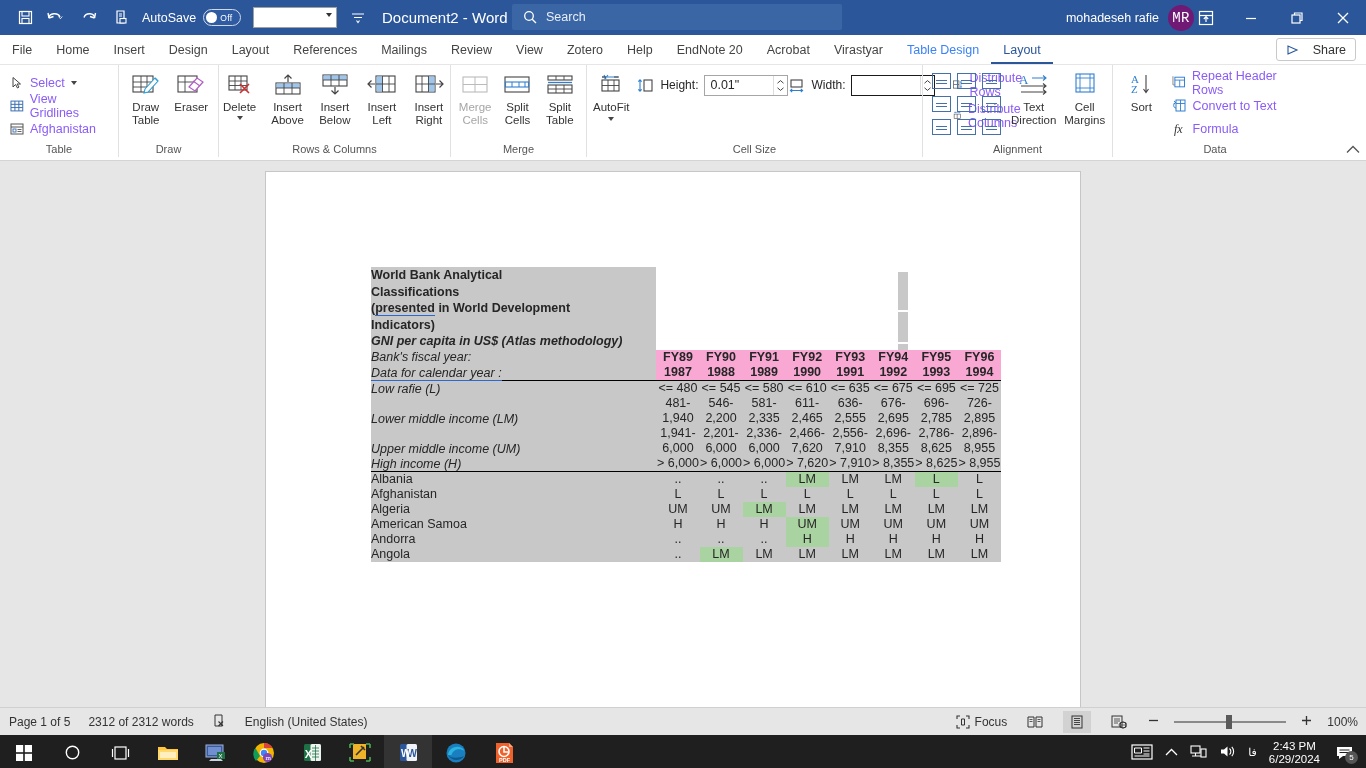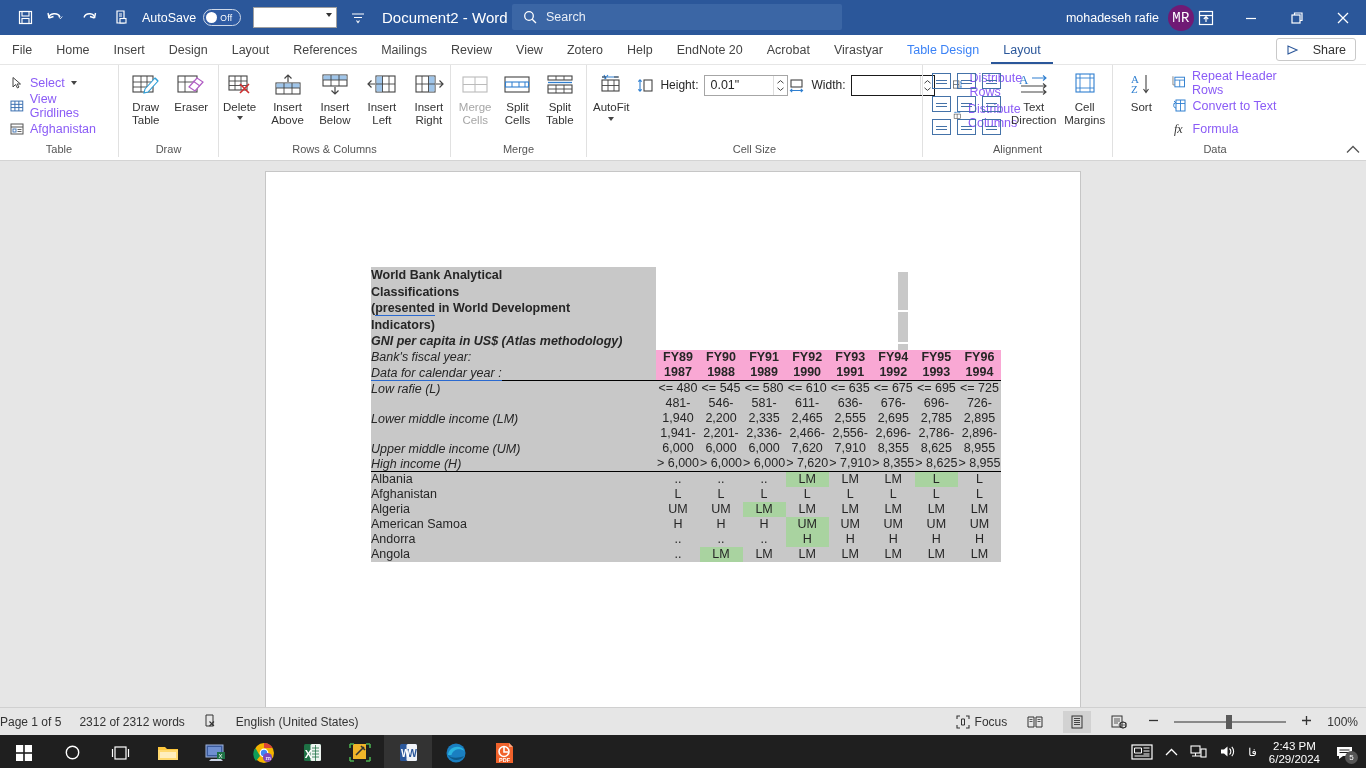--- a/index.html
+++ b/index.html
@@ -68,21 +68,21 @@
   .spell { border-bottom:1.5px solid #2b6ad0; }
   .narrowgray { width:15px; background:#c8c8c8; }
   .botborder td { border-bottom:1.4px solid #000; }
   .grn { background:#a9d3a0 !important; }
   .ctry { font-size:12.5px; padding-left:3px; background:#c8c8c8; }
 
   .vscroll-mark { position:absolute; background:#c8c8c8; width:10px; }
 
   
   .statusbar { height:28px; background:#e6e6e6; display:flex; align-items:center; font-size:12px; color:#333; position:relative; border-top:1px solid #d0d0d0; }
-  .sb-left { display:flex; align-items:center; gap:18px; padding-left:0; }
+  .sb-left { display:flex; align-items:center; gap:18px; padding-left:9px; }
   .sb-right { position:absolute; right:8px; display:flex; align-items:center; gap:14px; }
   .viewbtn { width:28px; height:22px; display:flex; align-items:center; justify-content:center; }
   .viewbtn.sel { background:#d2d2d2; }
   .zoomtrack { width:112px; height:2px; background:#8a8a8a; position:relative; }
   .zoomthumb { position:absolute; left:52px; top:-6px; width:6px; height:14px; background:#5a5a5a; }
 
   
   .taskbar { height:35px; background:#1f1f1f; display:flex; align-items:center; position:relative; }
   .tb-item { width:48px; height:35px; display:flex; align-items:center; justify-content:center; position:relative; }
   .tb-item.act { background:#333; }

